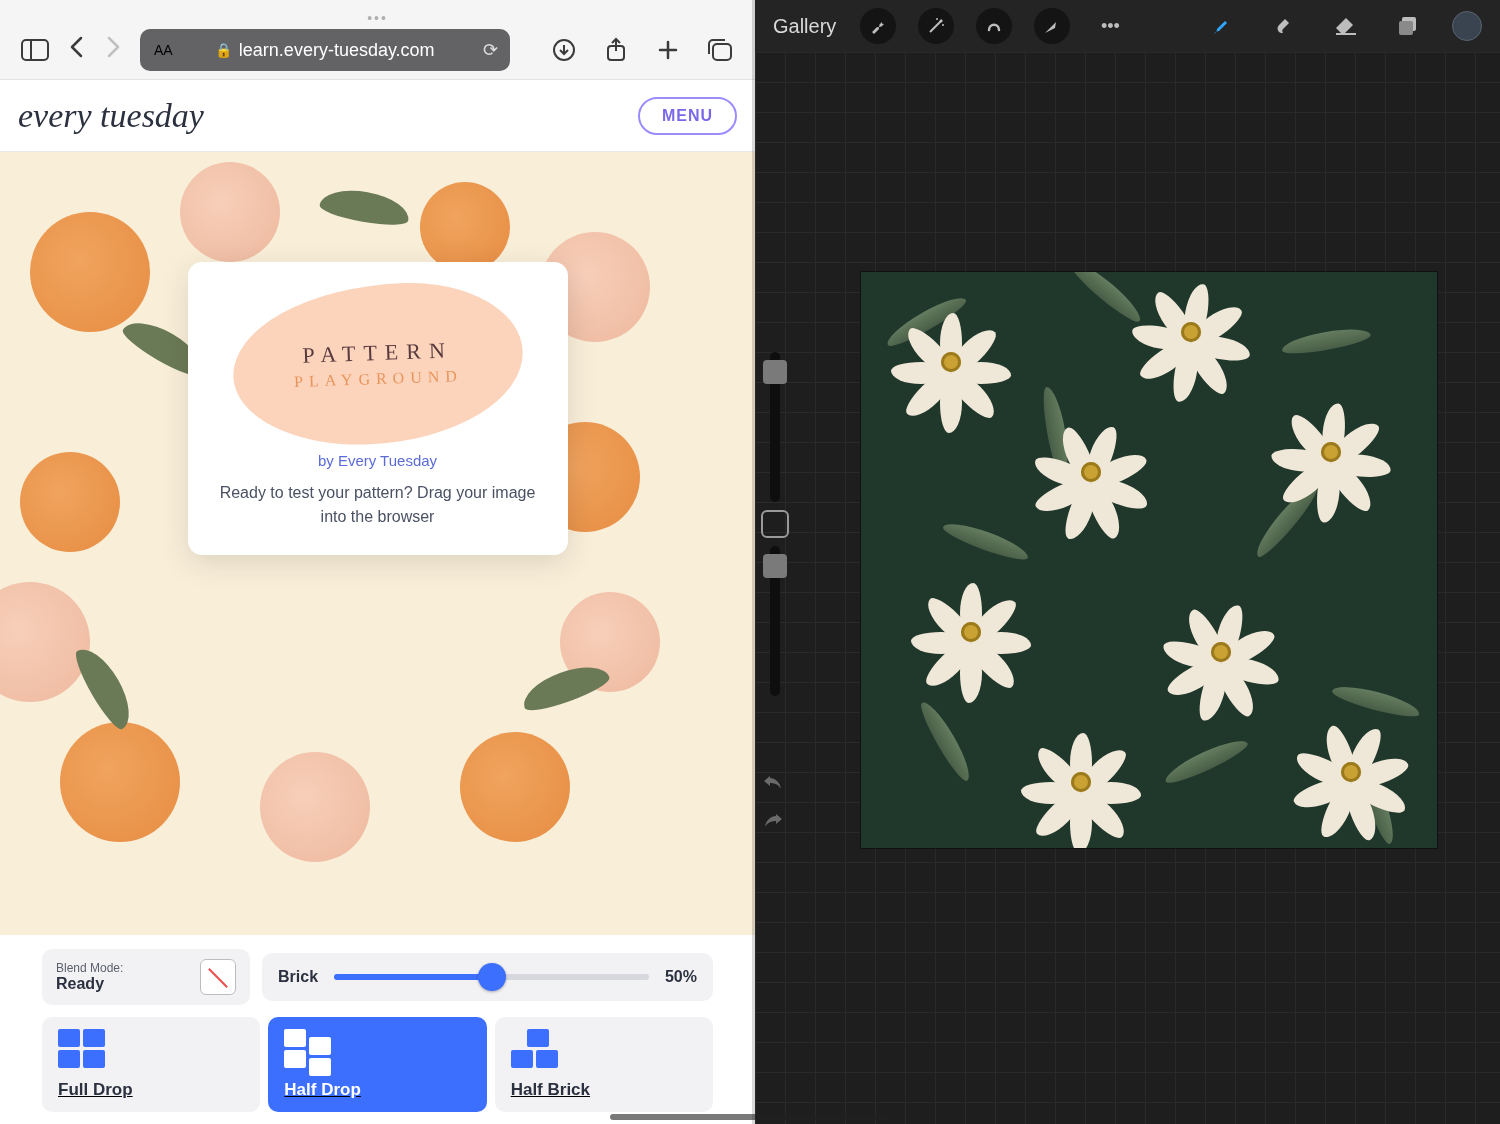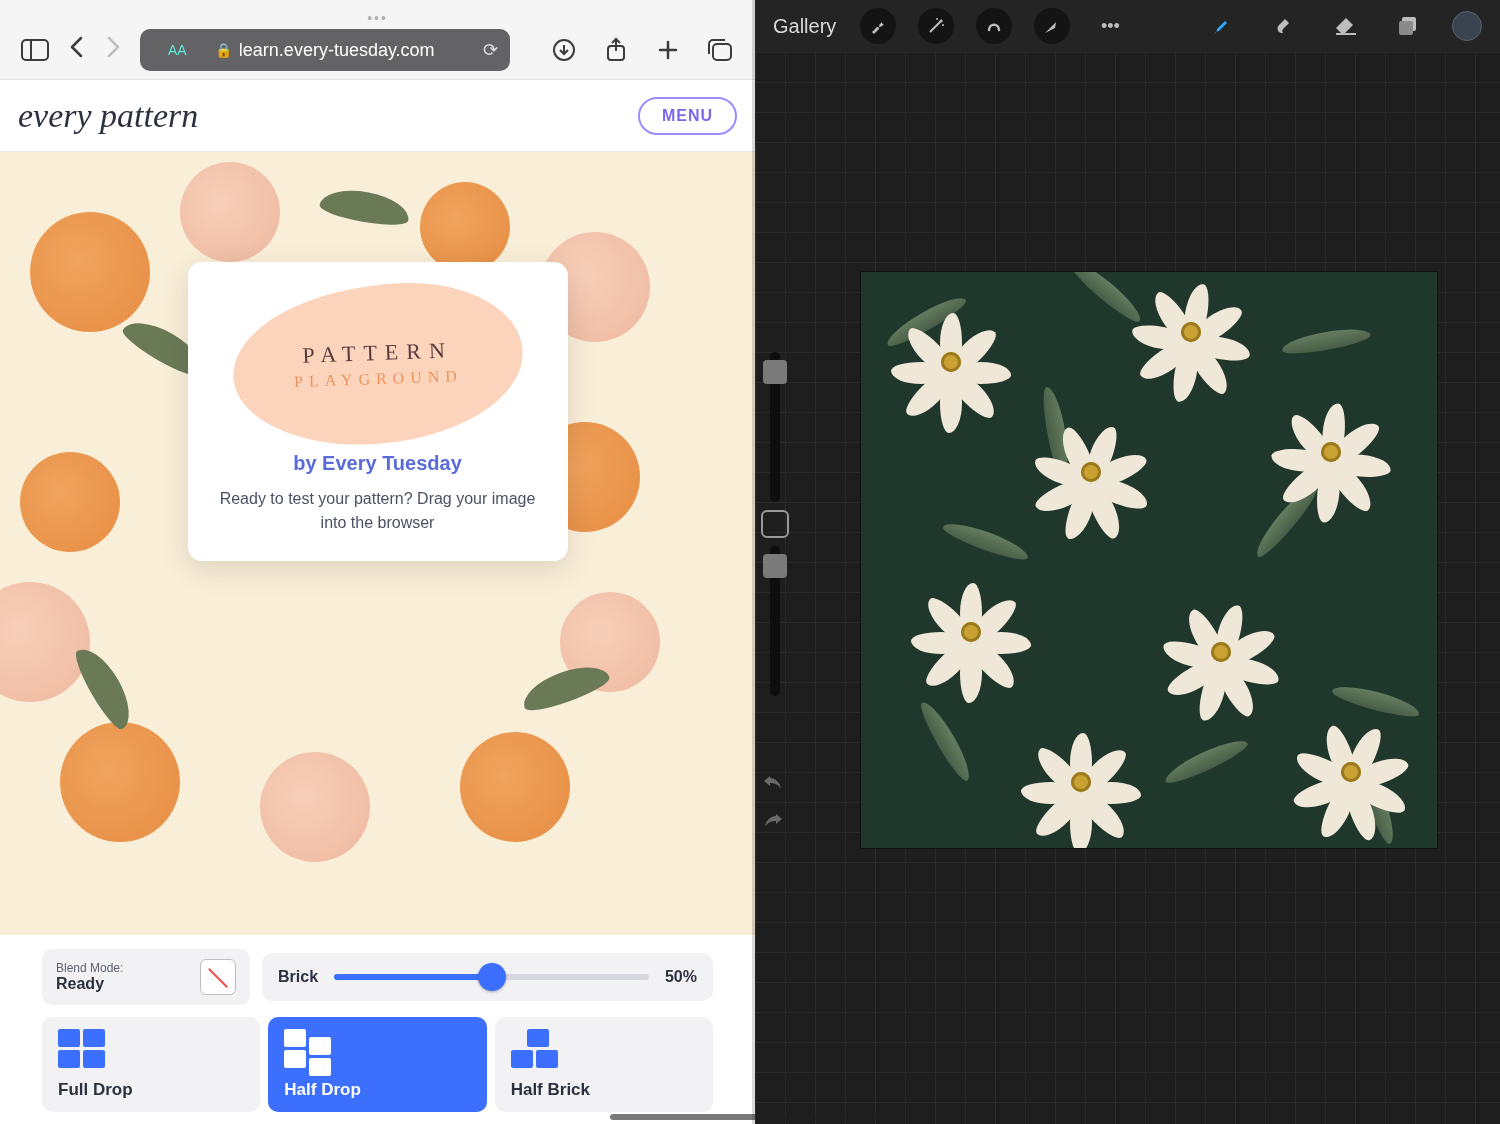--- a/index.html
+++ b/index.html
@@ -10,38 +10,38 @@
 
   
   .safari-top { height: 80px; background: #f5f5f5; border-bottom: 1px solid #e3e3e3; display: flex; align-items: flex-end; padding: 0 20px 8px 20px; position: relative; }
   .dots { position: absolute; top: 10px; left: 50%; transform: translateX(-50%); color: #b0b0b0; font-size: 14px; letter-spacing: 2px; }
   .safari-row { display: flex; align-items: center; gap: 18px; width: 100%; }
   .sqbtn { width: 30px; height: 26px; display: flex; align-items: center; justify-content: center; color: #3b3b3b; }
   .sqbtn svg { stroke: #3b3b3b; }
   .nav-back, .nav-fwd { font-size: 26px; color: #3b3b3b; }
   .nav-fwd { color: #c0c0c0; }
   .urlbar { flex: none; width: 370px; height: 42px; background: #636366; border-radius: 10px; display: flex; align-items: center; justify-content: center; color: #fff; font-size: 18px; gap: 6px; position: relative; }
-  .urlbar .aa { position: absolute; left: 28px; font-size: 14px; color: #5eead4; }
+  .urlbar .aa { position: absolute; left: 14px; font-size: 14px; color: #000000; }
   .urlbar .reload { position: absolute; right: 12px; color: #ddd; }
   .url-lock { font-size: 14px; }
   .safari-icons { display: flex; gap: 22px; align-items: center; margin-left: auto; }
 
   
   .site-header { height: 72px; background: #fff; display: flex; align-items: center; justify-content: space-between; padding: 0 18px; border-bottom: 1px solid #eaeaea; }
   .logo { font-family: 'Brush Script MT', cursive; font-size: 34px; color: #2c3140; font-style: italic; }
   .menu-btn { border: 2px solid #9a8cff; color: #7a68e8; background: #fff; border-radius: 22px; padding: 8px 22px; font-weight: 700; font-size: 16px; letter-spacing: 1px; }
 
   
   .hero { flex: 1; position: relative; overflow: hidden; }
   .hero-bg { position: absolute; inset: 0; }
   .card { position: absolute; left: 50%; top: 110px; transform: translateX(-50%); width: 380px; background: #fff; border-radius: 14px; padding: 22px 22px 26px 22px; box-shadow: 0 8px 30px rgba(0,0,0,.12); text-align: center; }
   .blob { width: 290px; height: 160px; margin: 0 auto 8px auto; background: #fcd4bb; border-radius: 60% 40% 55% 45% / 55% 45% 55% 45%; display: flex; flex-direction: column; align-items: center; justify-content: center; transform: rotate(-2deg); }
   .blob .t1 { font-family: Georgia, serif; letter-spacing: 8px; font-size: 22px; color: #593a3e; }
   .blob .t2 { font-family: Georgia, serif; letter-spacing: 6px; font-size: 16px; color: #e8945c; margin-top: 4px; }
-  .byline { color: #5b6bd8; font-size: 20px; margin: 8px 0 12px 0; font-weight: bold; }
+  .byline { color: #5b6bd8; font-size: 15px; margin: 8px 0 12px 0; }
   .card h2 { font-size: 24px; color: #2c3140; margin-bottom: 10px; font-weight: 700; }
   .card p { color: #4a5163; font-size: 16px; line-height: 1.5; }
   .dropzone { margin-top: 22px; background: #f4f4f6; border-radius: 10px; height: 168px; display: flex; flex-direction: column; align-items: center; justify-content: center; gap: 12px; }
   .dropzone .folder { color: #4f6af2; }
   .dropzone .dz-text { color: #2c3140; font-weight: 700; font-size: 16px; }
 
   
   .controls { background: #fff; padding: 14px 42px 12px 42px; }
   .row1 { display: flex; gap: 12px; margin-bottom: 12px; align-items: center; }
   .blend-box { width: 208px; background: #f2f2f4; border-radius: 10px; padding: 10px 14px; display: flex; align-items: center; justify-content: space-between; }
@@ -50,21 +50,21 @@
   .blend-swatch { width: 36px; height: 36px; background: #fff; border: 1px solid #bdbdbd; border-radius: 6px; position: relative; }
   .blend-swatch::after { content:""; position:absolute; left:4px; right:4px; top:50%; height:2px; background:#f04d4d; transform: rotate(45deg); }
   .size-box { flex: 1; background: #f2f2f4; border-radius: 10px; padding: 10px 16px; display: flex; align-items: center; gap: 16px; }
   .size-box .lab { font-weight: 700; color: #2c3140; font-size: 16px; }
   .slider-wrap { flex: 1; position: relative; height: 28px; display:flex; align-items:center; }
   .track { position:absolute; left:0; right:0; height:6px; background:#d7d7de; border-radius:3px; }
   .track-fill { position:absolute; left:0; width:50%; height:6px; background:#3d6fff; border-radius:3px; }
   .thumb { position:absolute; left:50%; transform:translate(-50%,-0%); width:28px; height:28px; background:#3d6fff; border-radius:50%; box-shadow:0 1px 3px rgba(0,0,0,.3); }
   .size-val { font-weight:700; color:#2c3140; font-size:16px; }
 
-  .row2 { display:flex; gap:8px; }
+  .row2 { display:flex; gap:8px;text-decoration:underline; }
   .drop-btn { flex:1; border-radius:10px; padding:12px 16px 12px 16px; background:#f2f2f4; color:#2c3140; }
   .drop-btn.active { background:#3d6fff; color:#fff; }
   .tile-icons { display:flex; gap:3px; margin-bottom:12px; flex-wrap:wrap; width:54px; }
   .tblock { width:22px; height:18px; background:#3d6fff; border-radius:2px; display:inline-block; }
   .drop-btn.active .tblock { background:#fff; }
   .drop-btn .lab { font-weight:700; font-size:17px; }
   .half .tb2 { transform: translateY(8px); }
   .brick .row-a { display:flex; gap:3px; justify-content:center; width:54px;}
   .brick .row-b { display:flex; gap:3px; width:54px;}
 
@@ -165,21 +165,21 @@
             <svg width="26" height="24" viewBox="0 0 26 24" fill="none">
                 <rect x="6" y="6" width="18" height="16" rx="4" stroke="#3b3b3b" stroke-width="2"></rect>
                 <path d="M2 16 V6 a4 4 0 0 1 4-4 h12" stroke="#3b3b3b" stroke-width="2" fill="none"></path>
               </svg>
           </div>
         </div>
       </div>
     </div>
 
     <div class="site-header">
-      <div class="logo">every pattern</div>
+      <div class="logo">every tuesday</div>
       <button class="menu-btn">MENU</button>
     </div>
 
     <div class="hero">
       <div class="hero-bg">
 
         <div class="fl orange" style="width:120px;height:120px;left:30px;top:60px"></div>
         <div class="fl pink" style="width:100px;height:100px;left:180px;top:10px"></div>
         <div class="fl orange" style="width:90px;height:90px;left:420px;top:30px"></div>
         <div class="fl pink" style="width:110px;height:110px;left:540px;top:80px"></div>

